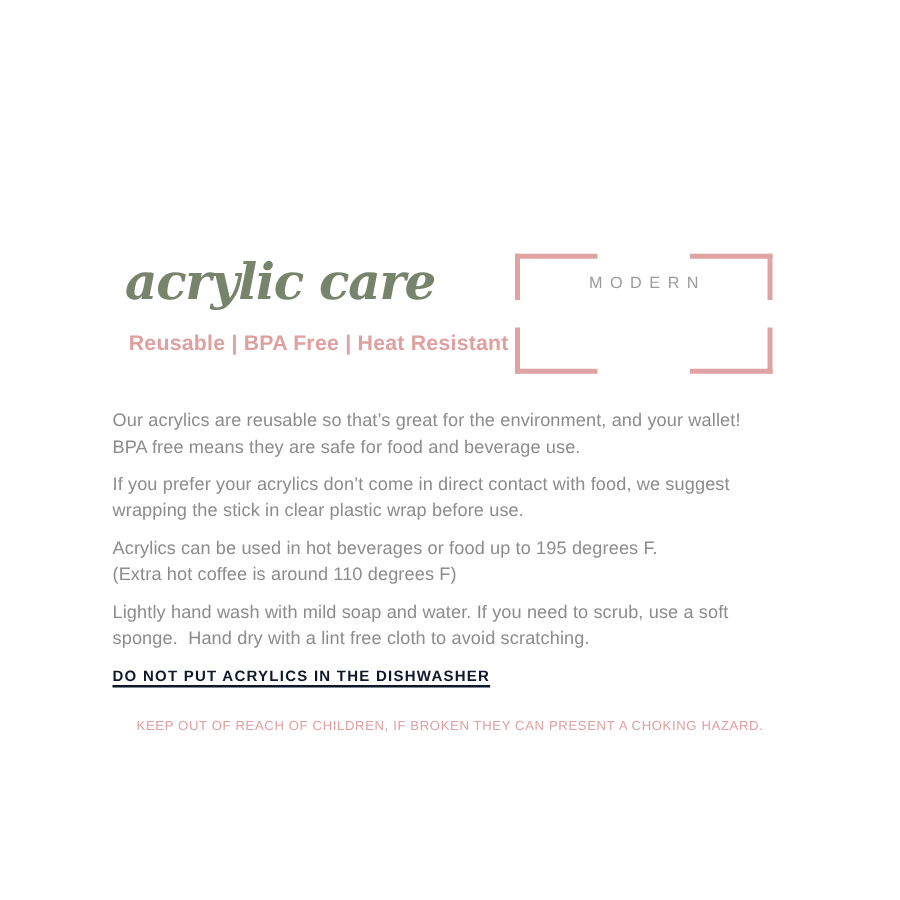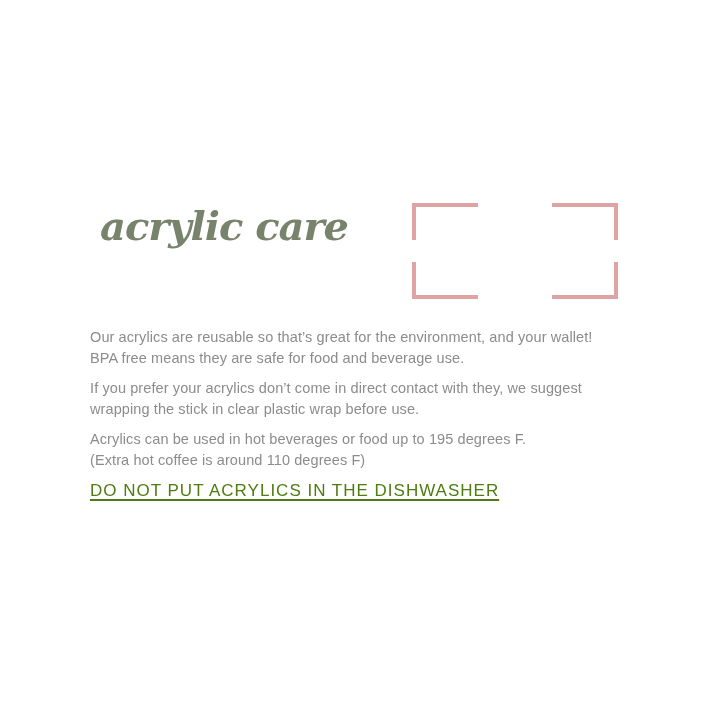--- a/index.html
+++ b/index.html
@@ -80,58 +80,64 @@
     top: 291px;
     width: 525px;
     color: #8c8c8c;
     font-size: 14.5px;
     line-height: 21px;
     letter-spacing: 0.1px;
   }
   .para { white-space: pre-wrap; margin: 0 0 9px 0; }
   .dishwasher-warning {
     margin-top: 1px;
-    font-size: 17px;
+    font-size: 12px;
     letter-spacing: 1px;
-    color: #4d7c0f;
+    color: #0f172a;
     text-decoration: underline;
     text-underline-offset: 3px;
     text-decoration-thickness: 1.5px;
+    font-weight: bold;
   }
   .caution {
     position: absolute;
     left: 0;
     right: 0;
     top: 539px;
     text-align: center;
     font-size: 10.5px;
     letter-spacing: 0.5px;
     color: #e0a0a0;
   }
 </style>
 </head>
 <body>
 
 <div class="page">
 
   <div class="title-script">acrylic care</div>
+  <div class="subtitle">Reusable | BPA Free | Heat Resistant</div>
 
   <div class="logo-frame">
     <div class="corner tl"></div>
     <div class="corner tr"></div>
     <div class="corner bl"></div>
     <div class="corner br"></div>
     <div class="logo-text">
+      <div class="logo-modern">MODERN</div>
     </div>
   </div>
 
   <div class="body-copy">
     <p class="para">Our acrylics are reusable so that’s great for the environment, and your wallet!
 BPA free means they are safe for food and beverage use.</p>
-    <p class="para">If you prefer your acrylics don’t come in direct contact with they, we suggest
+    <p class="para">If you prefer your acrylics don’t come in direct contact with food, we suggest
 wrapping the stick in clear plastic wrap before use.</p>
     <p class="para">Acrylics can be used in hot beverages or food up to 195 degrees F.
 (Extra hot coffee is around 110 degrees F)</p>
+    <p class="para">Lightly hand wash with mild soap and water. If you need to scrub, use a soft
+sponge.  Hand dry with a lint free cloth to avoid scratching.</p>
     <div class="dishwasher-warning">DO NOT PUT ACRYLICS IN THE DISHWASHER</div>
   </div>
 
+  <div class="caution">KEEP OUT OF REACH OF CHILDREN, IF BROKEN THEY CAN PRESENT A CHOKING HAZARD.</div>
 
 </div>
 
 </body></html>

